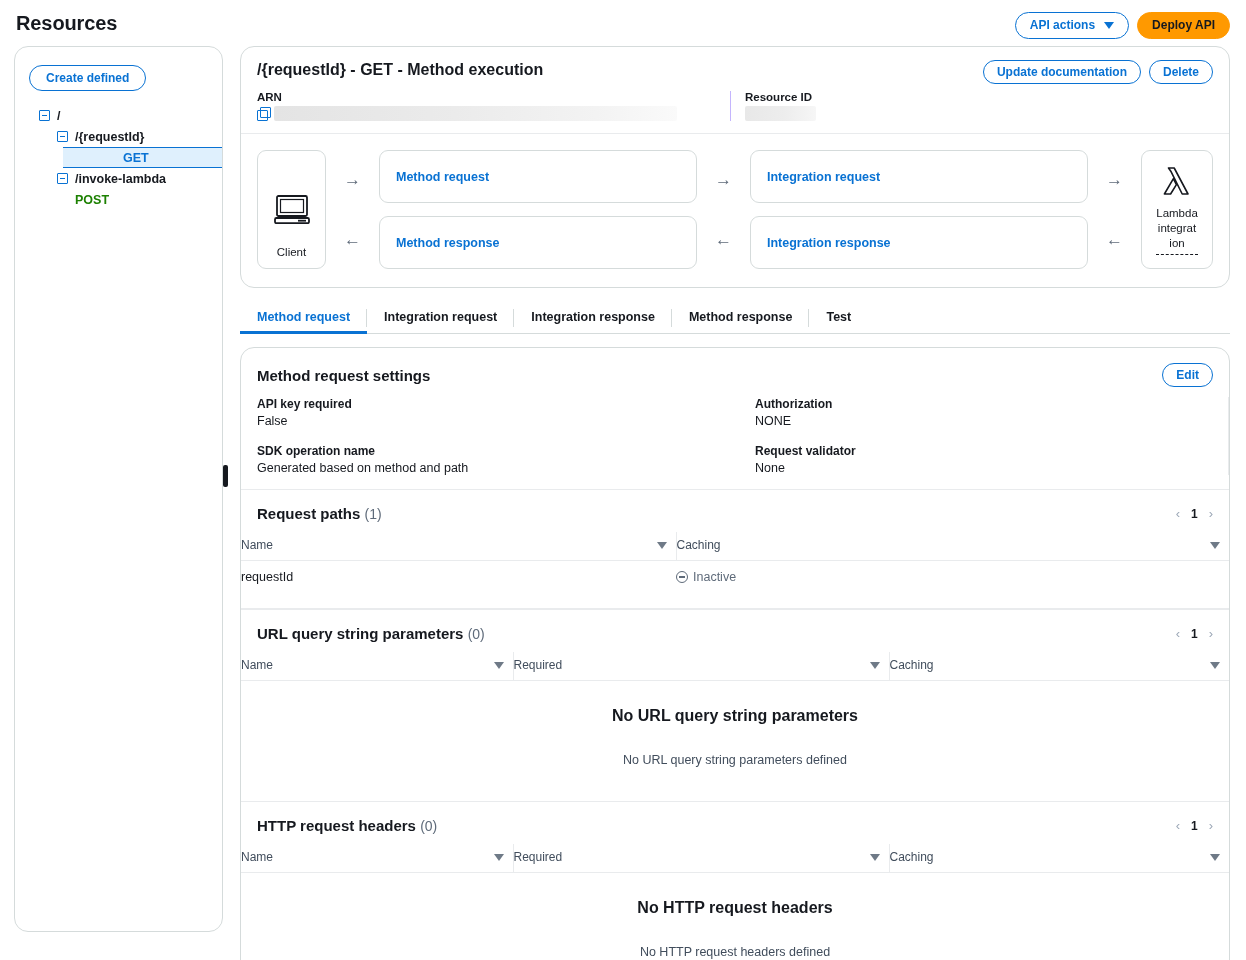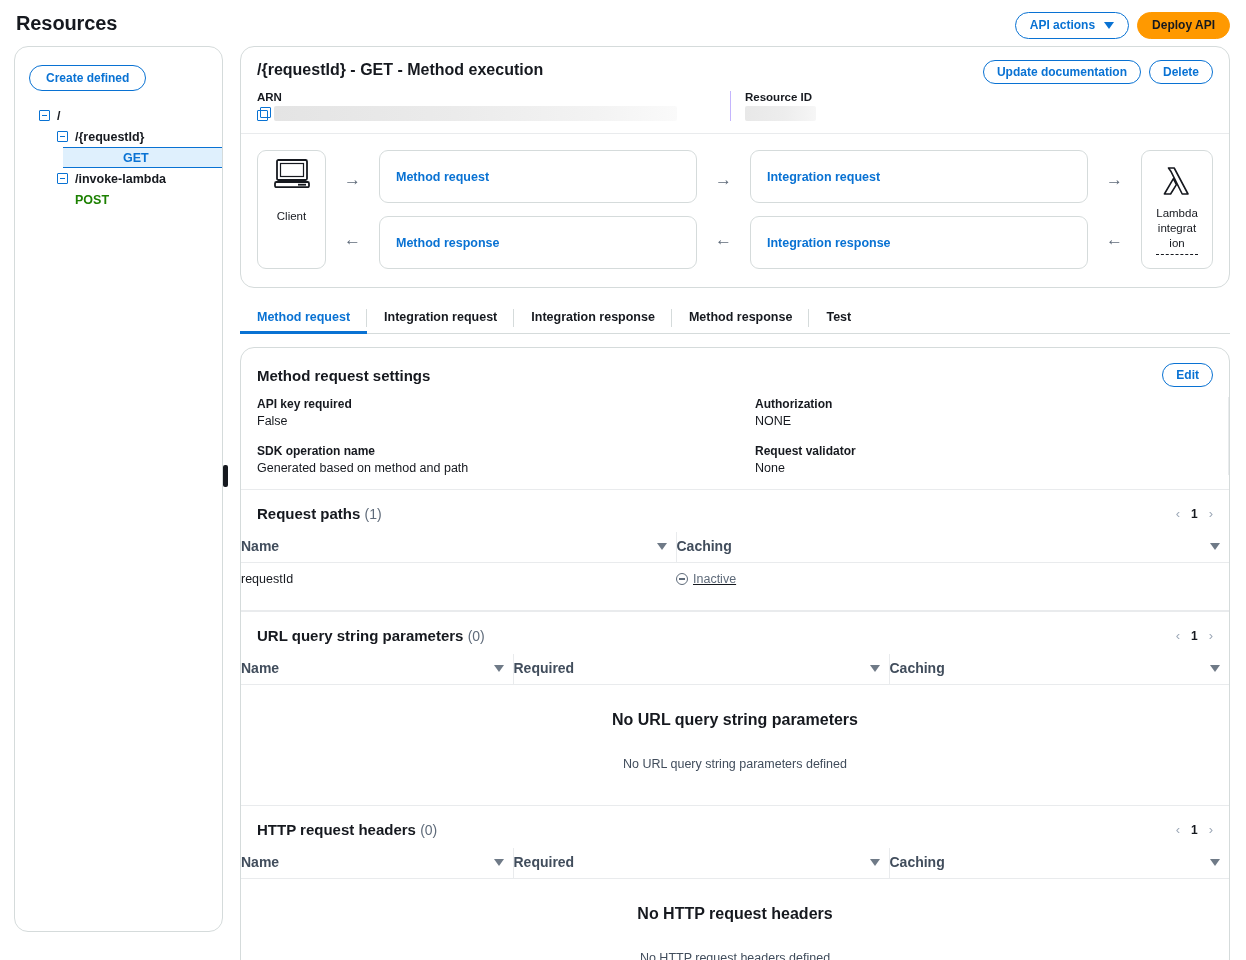--- a/index.html
+++ b/index.html
@@ -241,21 +241,21 @@
     gap: 0;
   }
   .flow-client {
     width: 69px;
     flex: 0 0 69px;
     border: 1px solid #d5dbdb;
     border-radius: 9px;
     display: flex;
     flex-direction: column;
     align-items: center;
-    justify-content: flex-start;
+    justify-content: flex-end;
     gap: 17px;
     padding: 8px 0;
   }
   .client-label, .lambda-label {
     font-size: 11.5px;
     color: #16191f;
     text-align: center;
     line-height: 1.28;
   }
   .flow-arrows {
@@ -407,22 +407,22 @@
   }
   .settings-val {
     font-size: 12.5px;
     color: #16191f;
   }
 
   
   .tbl { width: 100%; border-collapse: collapse; table-layout: fixed; }
   .tbl th {
     text-align: right;
-    font-size: 14px;
-    font-weight: 700;
+    font-size: 12px;
+    font-weight: 400;
     color: #414d5c;
     padding: 6px 0 8px 0;
     border-bottom: 1px solid #e9ebed;
     vertical-align: middle;
   }
   .th-inner {
     display: flex;
     align-items: center;
     justify-content: space-between;
     padding-right: 9px;
@@ -439,21 +439,21 @@
     flex: 0 0 auto;
   }
   .tbl td {
     font-size: 12.5px;
     color: #16191f;
     padding: 9px 0 24px 0;
     border-bottom: 1px solid #e9ebed;
     vertical-align: middle;
   }
   .td-pad { padding-left: 16px; }
-  .td-sep { padding-left: 12px; text-decoration: underline; }
+  .td-sep { padding-left: 12px; }
   .status-cell { display: flex; align-items: center; gap: 5px; }
   .status-icon-inactive {
     width: 12px; height: 12px;
     border: 1.3px solid #5f6b7a;
     border-radius: 50%;
     position: relative;
     flex: 0 0 12px;
   }
   .status-icon-inactive::after {
     content: "";

